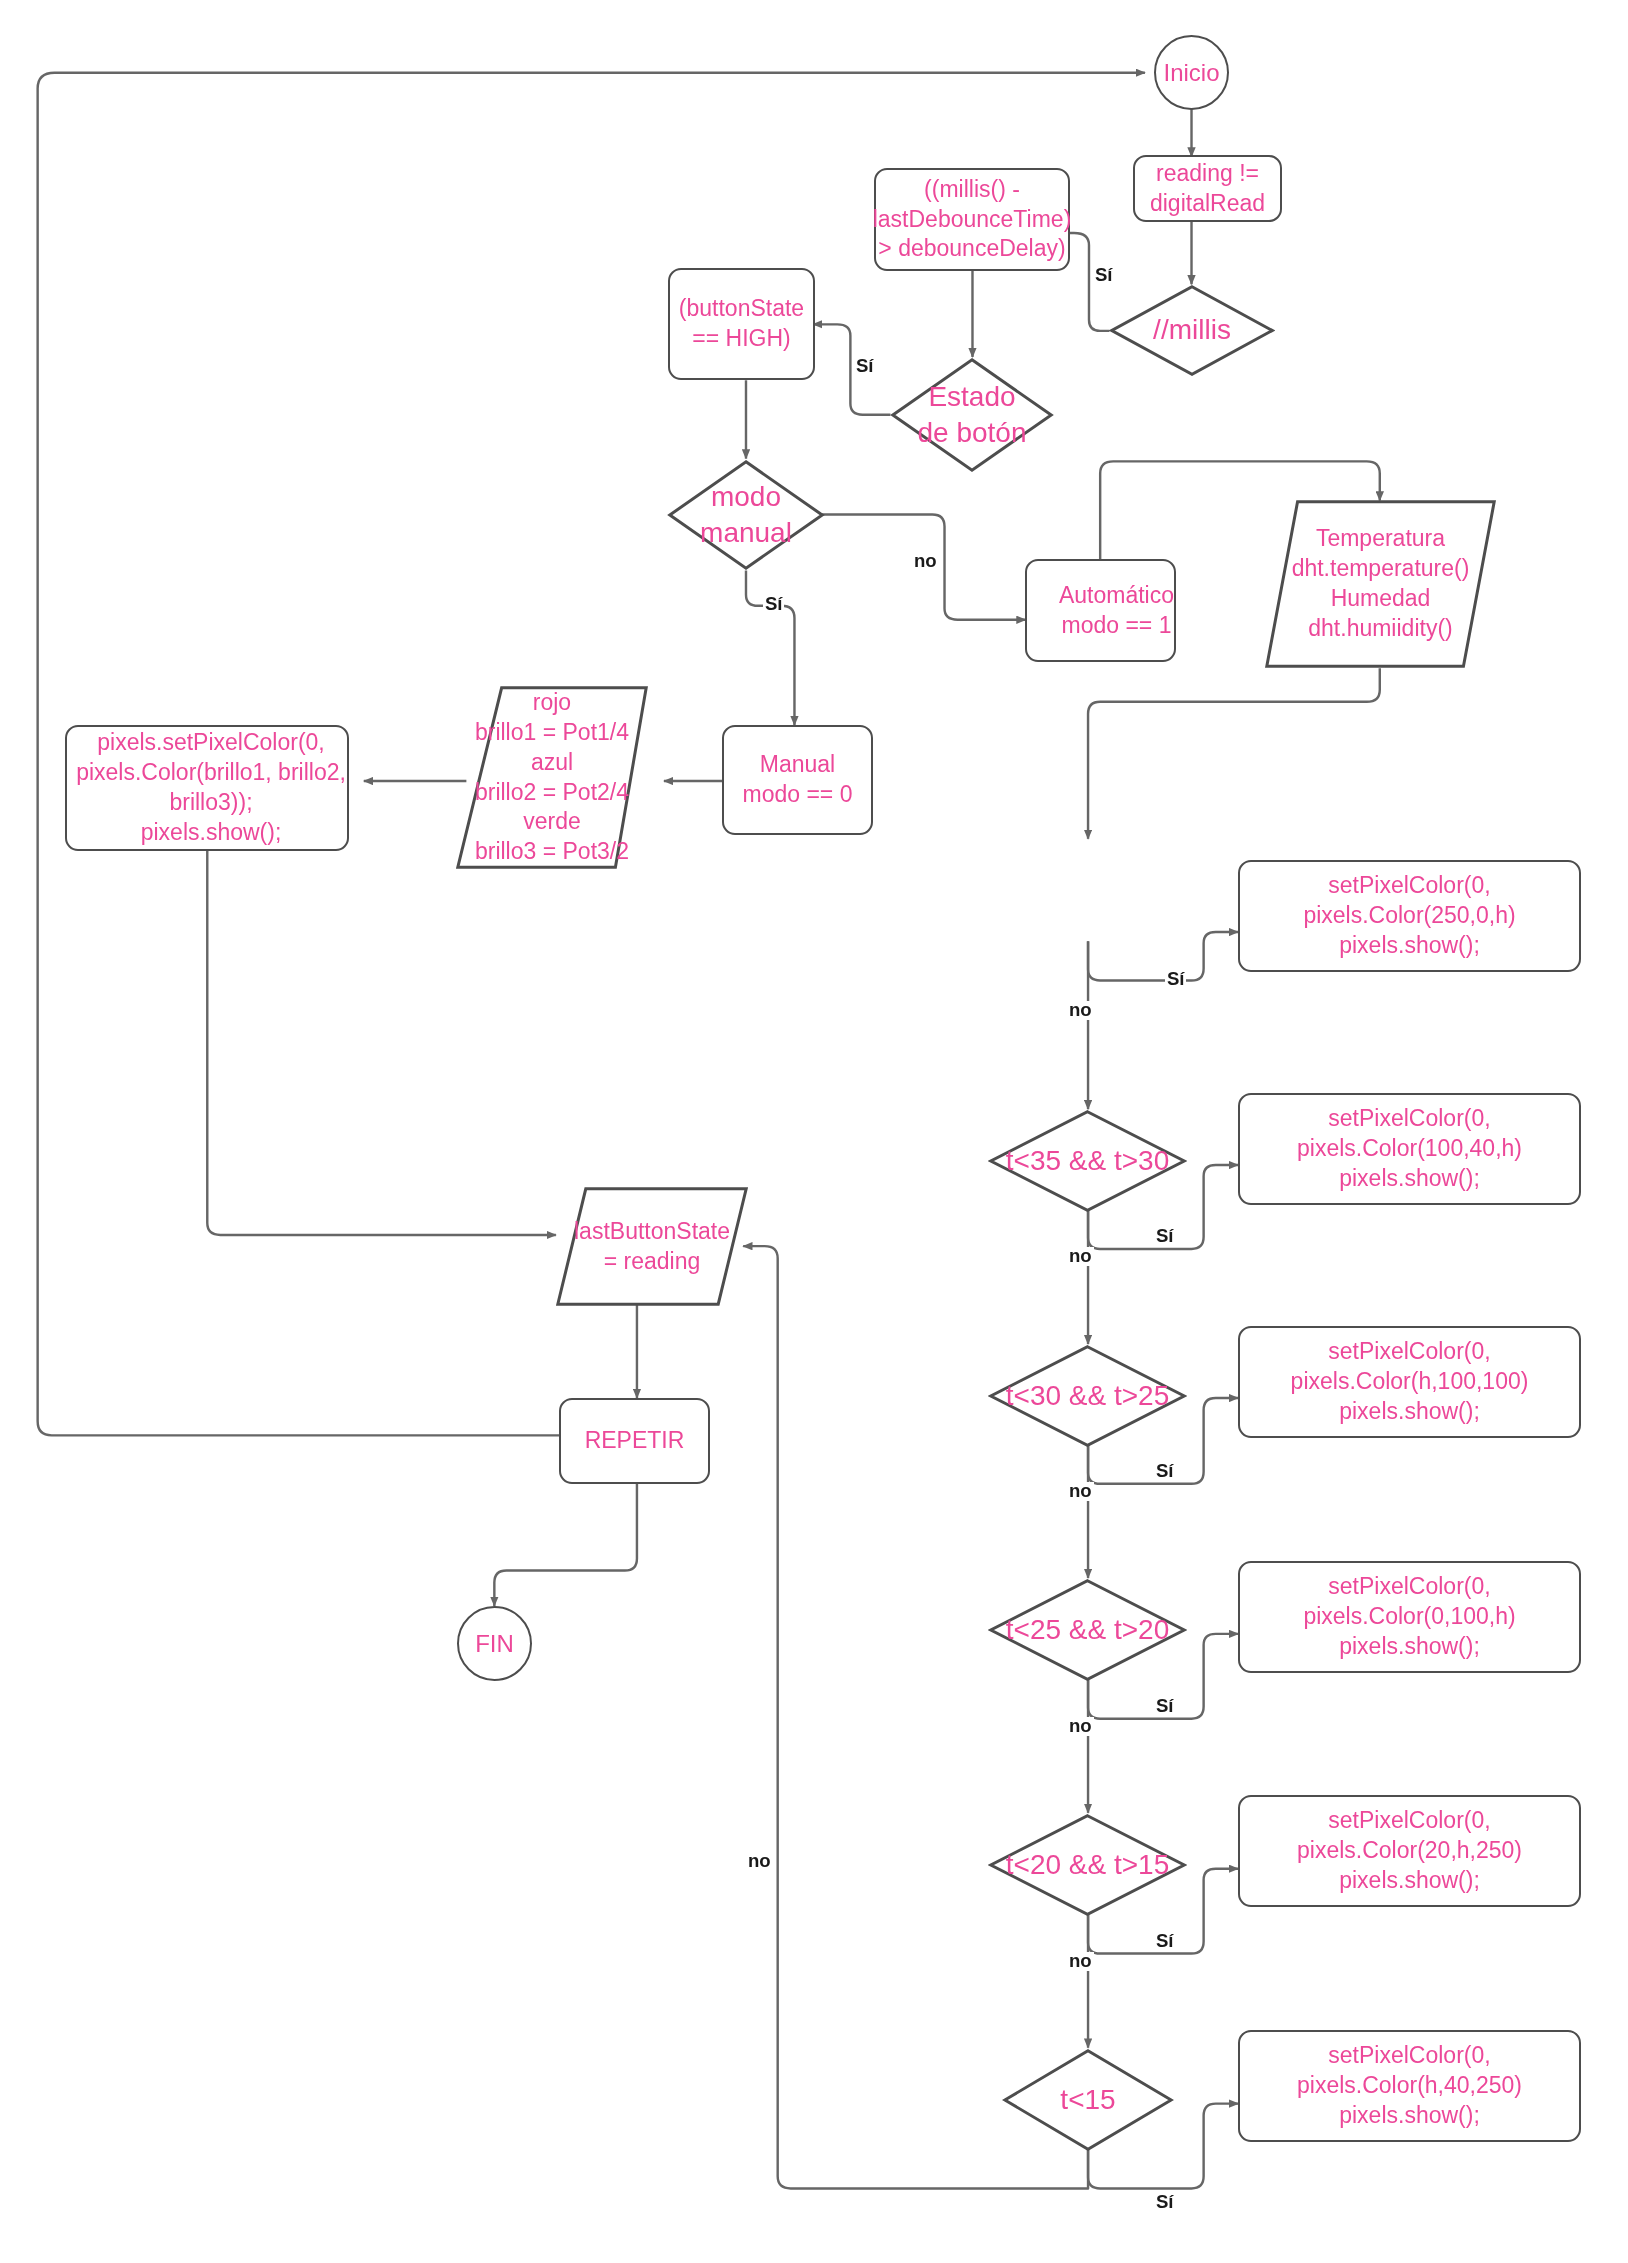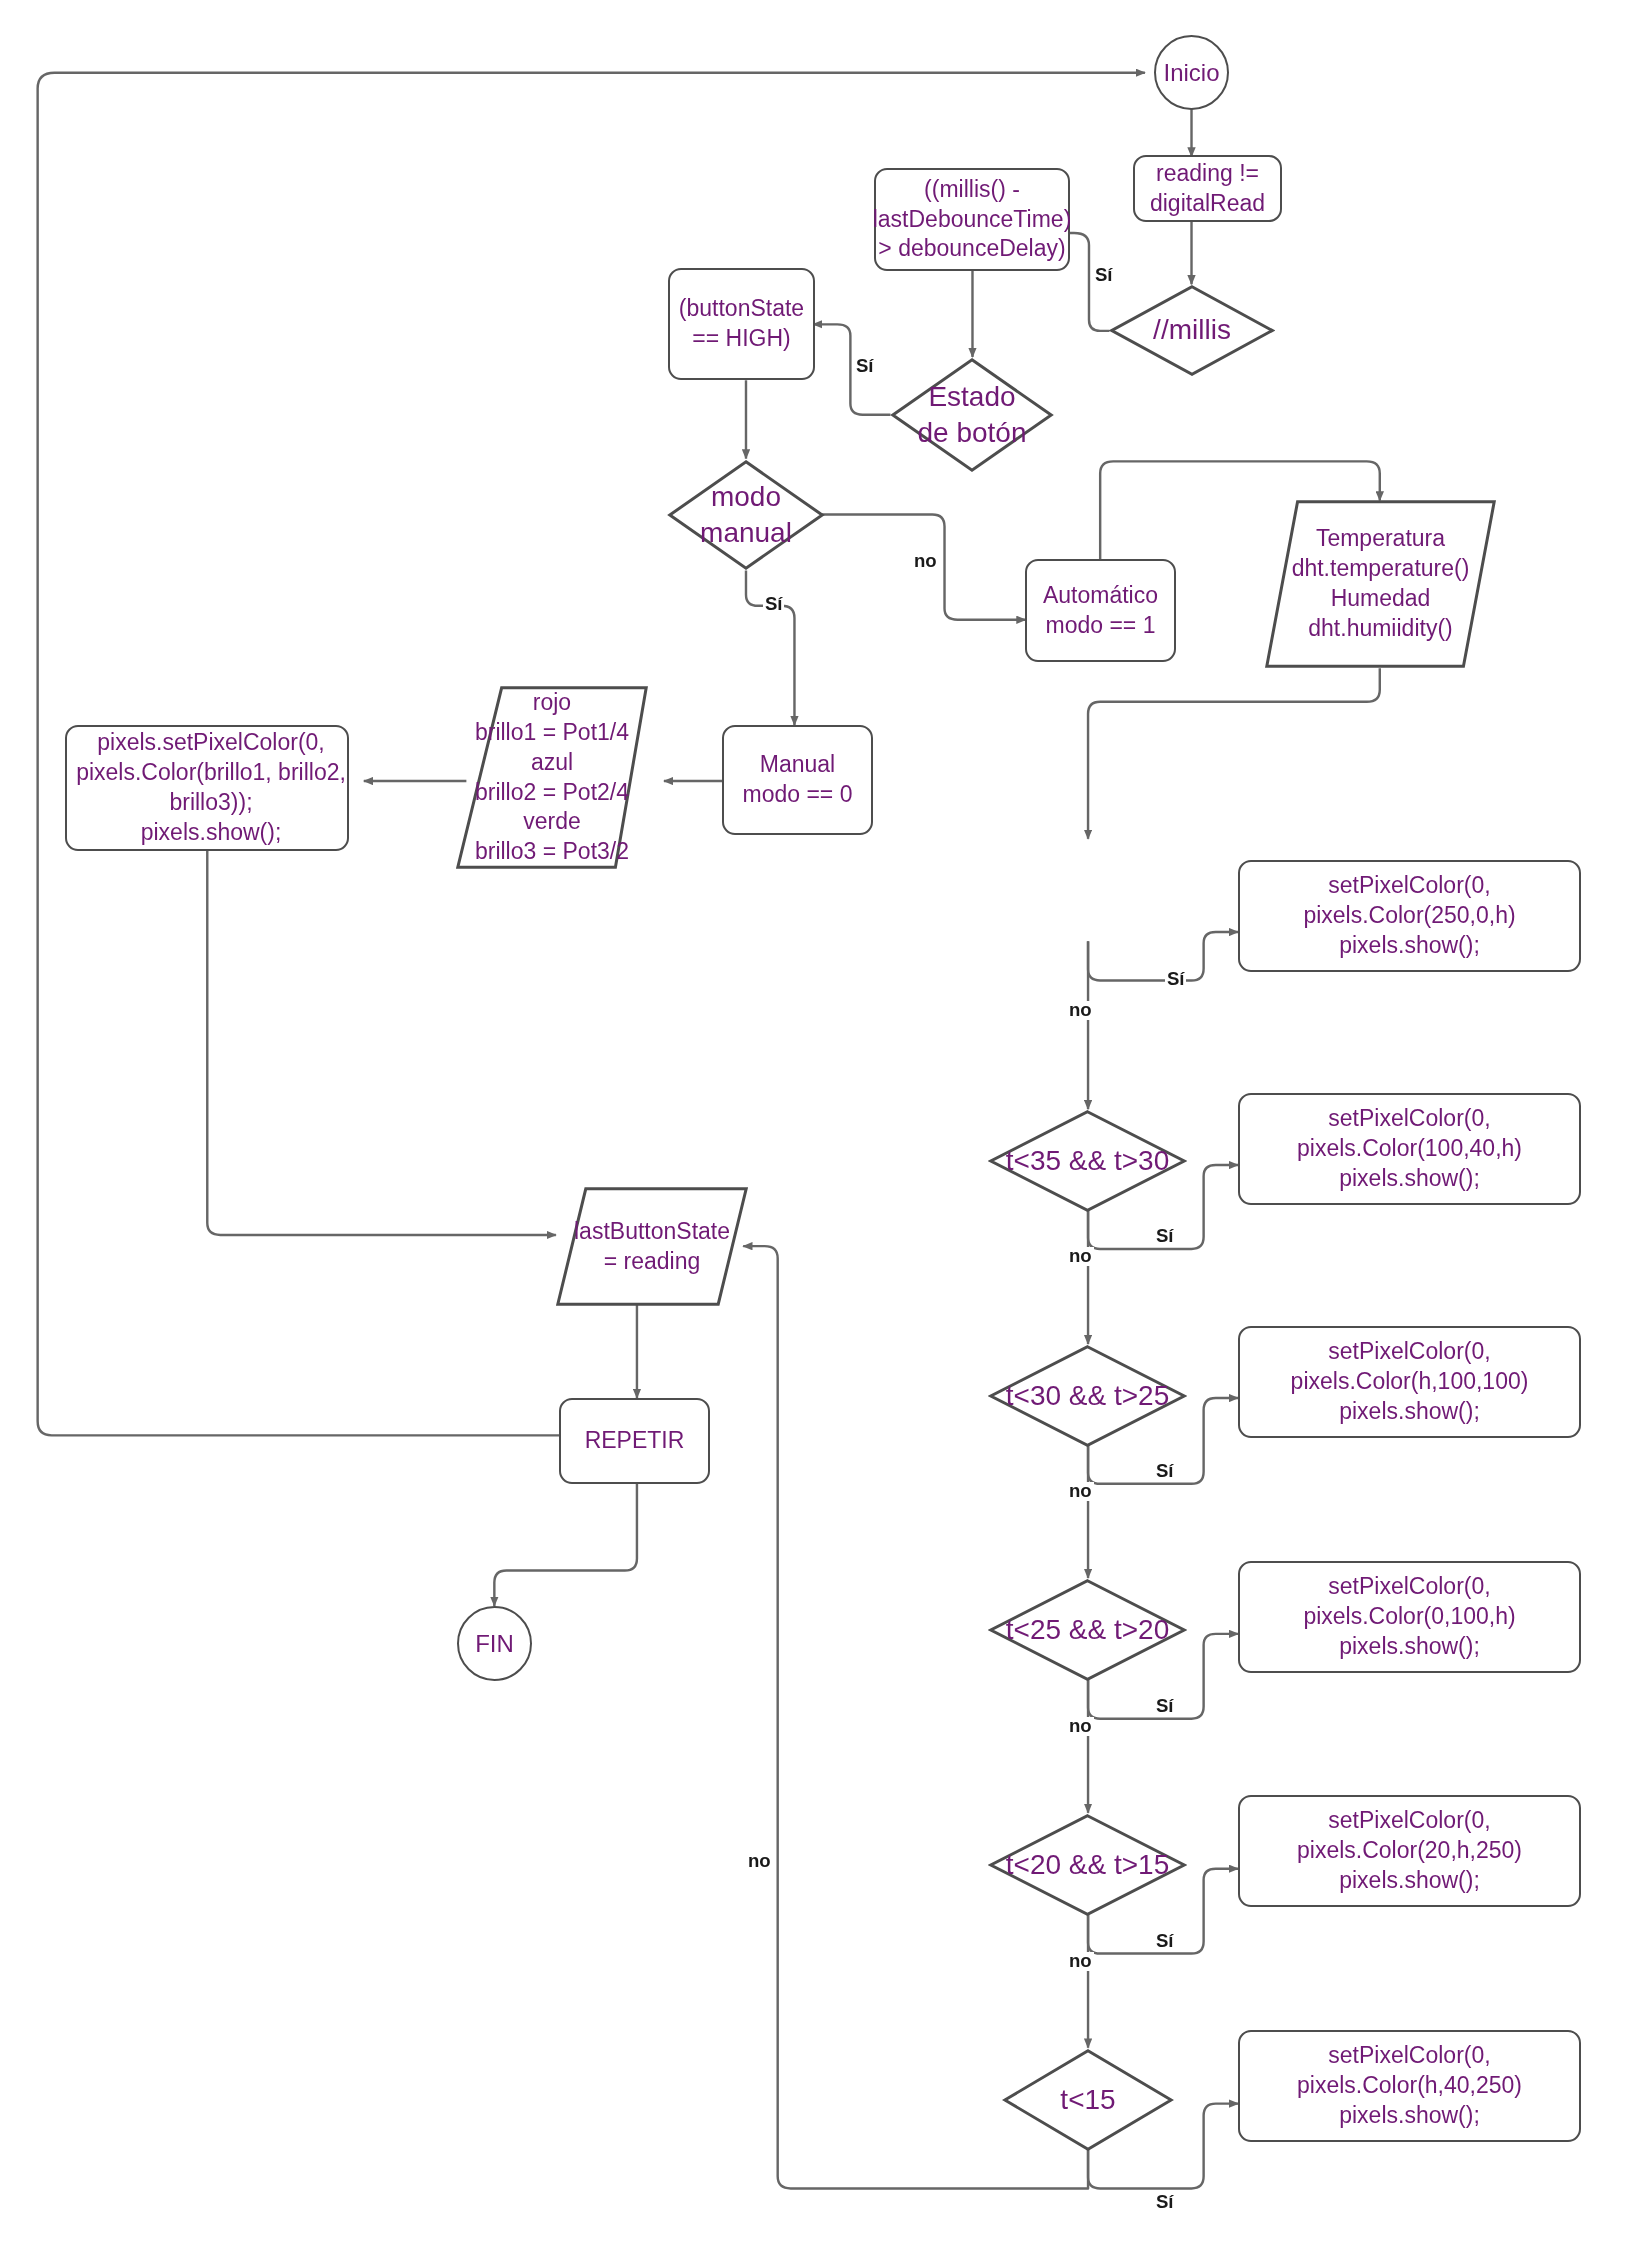--- a/index.html
+++ b/index.html
@@ -2,21 +2,21 @@
 <html style="font-size:15px"><head>
 <meta charset="utf-8">
 <title>Diagrama de flujo</title>
 <style>
   html,body{margin:0;padding:0;background:#ffffff;}
   body{font-family:"Liberation Sans",sans-serif;}
   #canvas{position:relative;width:1629px;height:2263px;background:#fff;overflow:hidden;}
   svg.edges{position:absolute;left:0;top:0;width:1629px;height:2263px;pointer-events:none;}
 
   .node{position:absolute;box-sizing:border-box;display:flex;align-items:center;
-        justify-content:center;text-align:center;color:#701a75;background:#fff;
+        justify-content:center;text-align:center;color:#ec4899;background:#fff;
         line-height:1.30;white-space:pre-line;}
 
   .proc{border:2.8px solid #4d4d4d;border-radius:13px;font-size:23px;}
   .term{border:2.8px solid #4d4d4d;border-radius:50%;font-size:24px;}
   .dec  {font-size:28px;border:none;background:transparent;}
   .dec > .dec-label{position:relative;z-index:2;}
   .dec > svg{position:absolute;left:0;top:0;width:100%;height:100%;z-index:1;}
   .io   {font-size:23px;border:none;background:transparent;}
   .io > .io-label{position:relative;z-index:2;padding:0 17px;}
   .io > svg{position:absolute;left:0;top:0;width:100%;height:100%;z-index:1;}
@@ -131,21 +131,21 @@
   </div>
 
   <div class="node dec" style="left:667px;top:459px;width:158px;height:112px;">
     <svg viewBox="0 0 170 120" preserveAspectRatio="none">
         <polygon points="85,3 167,60 85,117 3,60" fill="#fff" stroke="#4d4d4d" stroke-width="3" vector-effect="non-scaling-stroke"></polygon>
       </svg>
     <span class="dec-label">modo
 manual</span>
   </div>
 
-  <div class="node proc" style="left:1025px;top:559px;width:151px;height:103px;">
+  <div class="node proc" style="left:1025px;top:559px;width:151px;height:103px;justify-content:flex-end;">
     <span>Automático
 modo == 1</span>
   </div>
 
   <div class="node io" style="left:1264px;top:499px;width:233px;height:170px;">
     <svg viewBox="0 0 250 182" preserveAspectRatio="none">
         <polygon points="36,3 247,3 214,179 3,179" fill="#fff" stroke="#4d4d4d" stroke-width="3" vector-effect="non-scaling-stroke"></polygon>
       </svg>
     <span class="io-label">Temperatura
 dht.temperature()

